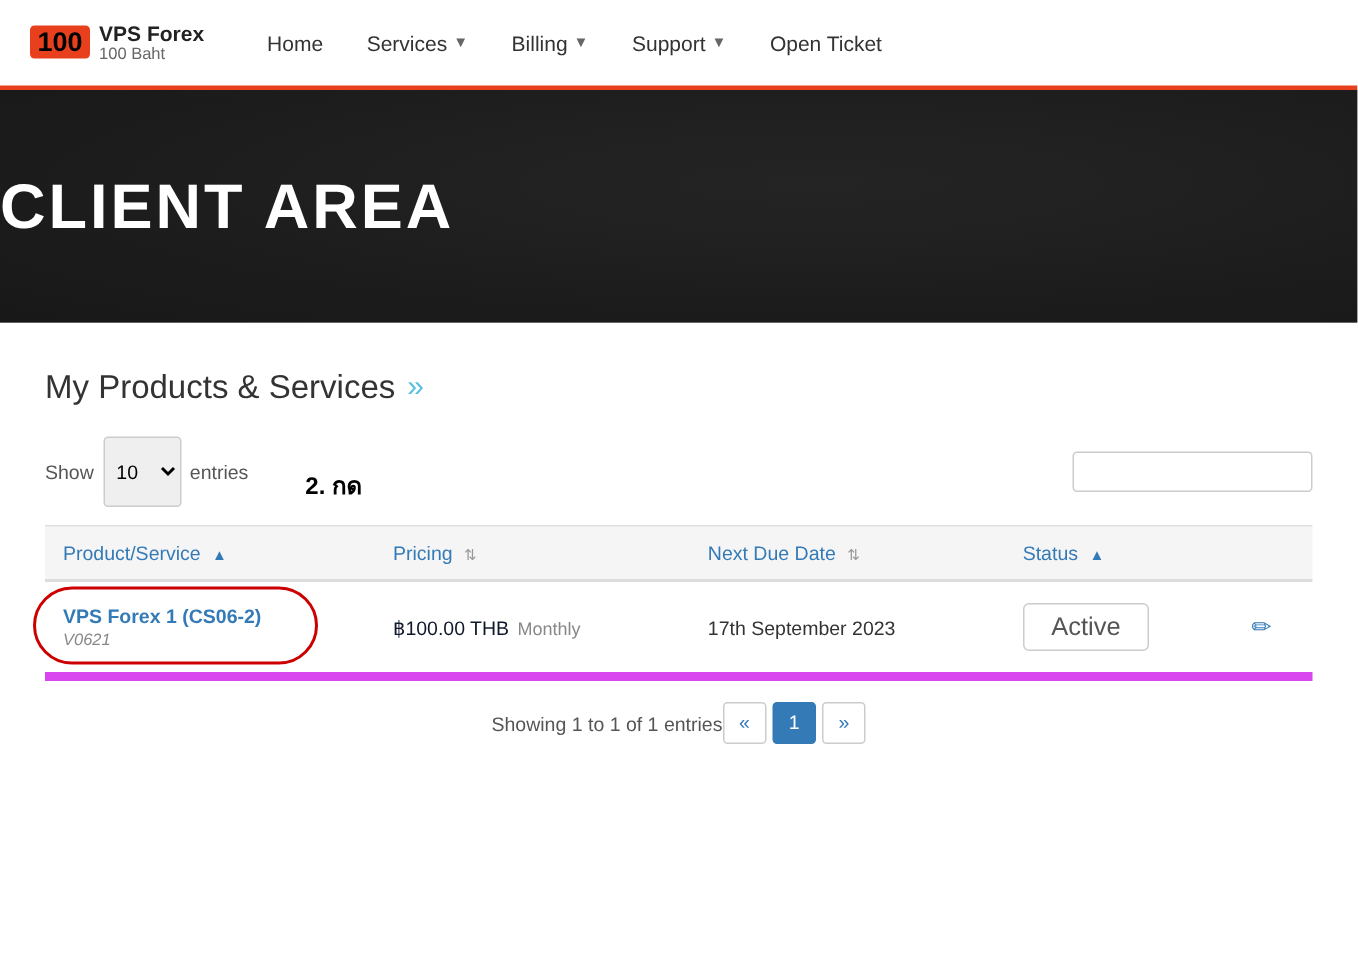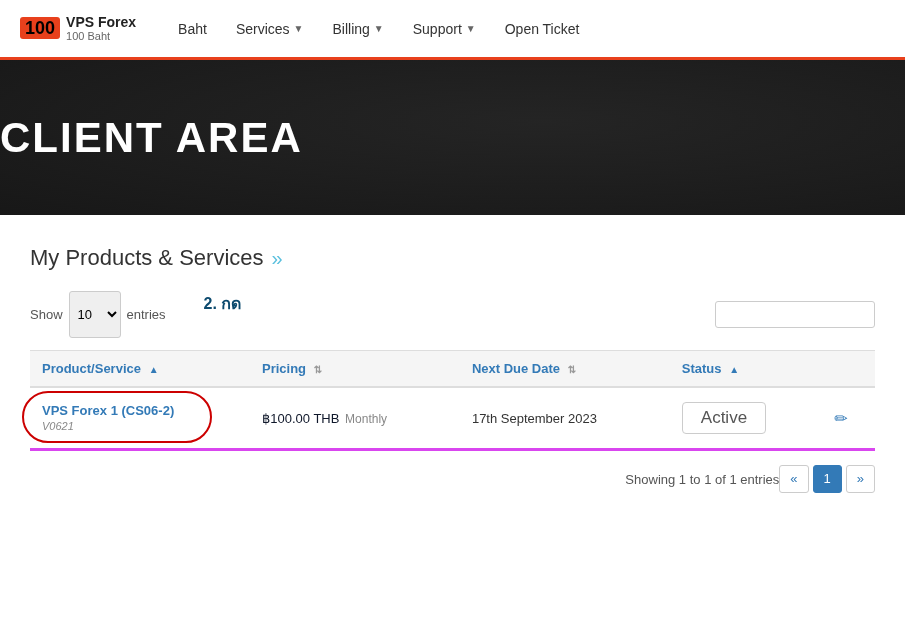--- a/index.html
+++ b/index.html
@@ -114,24 +114,25 @@
       font-size: 13px;
       color: #555;
     }
     .show-entries select {
       border: 1px solid #ccc;
       border-radius: 3px;
       padding: 14px 4px;
       font-size: 13px;
     }
     .annotation {
-      color: #0c4a6e;
+      color: #000000;
       font-size: 16px;
       font-weight: bold;
       margin-left: 30px;
+      margin-top: 20px;
     }
     .search-box input {
       border: 1px solid #ccc;
       border-radius: 3px;
       padding: 5px 8px;
       font-size: 13px;
       width: 160px;
     }
 
     
@@ -141,33 +142,33 @@
       font-size: 13px;
     }
     .services-table thead tr {
       background: #f5f5f5;
       border-top: 1px solid #ddd;
       border-bottom: 2px solid #ddd;
     }
     .services-table thead th {
       padding: 10px 12px;
       text-align: left;
-      font-weight: 700;
+      font-weight: 400;
       color: #337ab7;
       position: relative;
       white-space: nowrap;
     }
     .sort-icon {
       font-size: 10px;
       color: #999;
       margin-left: 4px;
     }
     .sort-icon.up { color: #337ab7; }
     .services-table tbody tr {
-      border-bottom: 3px solid #d946ef;
+      border-bottom: 6px solid #d946ef;
     }
     .services-table tbody td {
       padding: 14px 12px;
       vertical-align: middle;
     }
 
     
     .product-name {
       color: #337ab7;
       font-weight: 600;
@@ -215,21 +216,21 @@
     .edit-icon {
       color: #337ab7;
       font-size: 16px;
       cursor: pointer;
       text-decoration: none;
     }
 
     
     .table-footer {
       display: flex;
-      justify-content: flex-end;
+      justify-content: center;
       align-items: center;
       margin-top: 14px;
       font-size: 13px;
       color: #555;
     }
     .pagination {
       display: flex;
       gap: 4px;
       align-items: center;
     }
@@ -255,21 +256,21 @@
 <nav>
   <a class="logo-wrap" href="#">
     <span class="logo-badge">100</span>
     <span class="logo-text">
       <span class="vps-forex">VPS Forex</span>
       <span class="sub">100 Baht</span>
     </span>
   </a>
   <ul class="nav-links">
     <li>
-        <a href="#">Baht</a>
+        <a href="#">Home</a>
       </li>
     <li>
         <a href="#">
           <span>Services</span> 
           <span class="caret">▼</span>
         </a>
       </li>
     <li>
         <a href="#">
           <span>Billing</span> 

